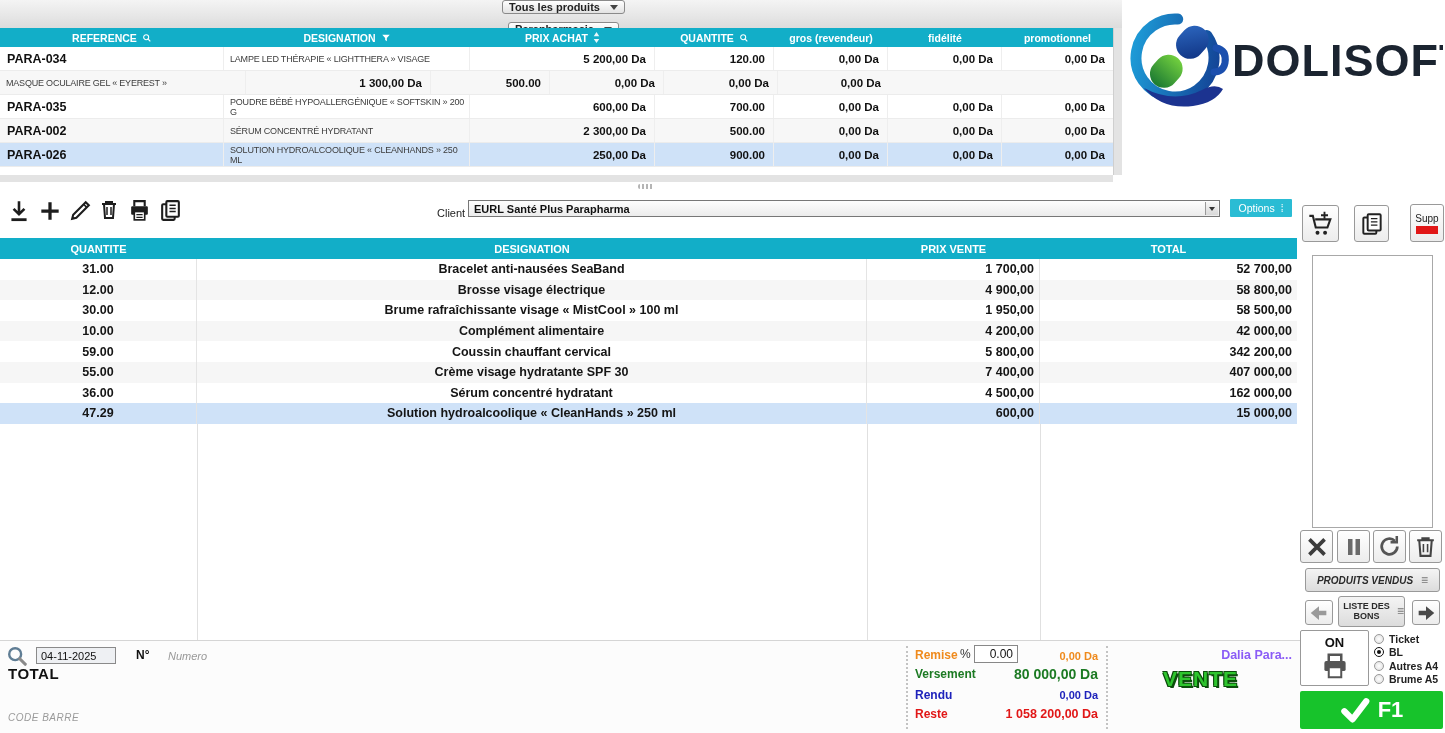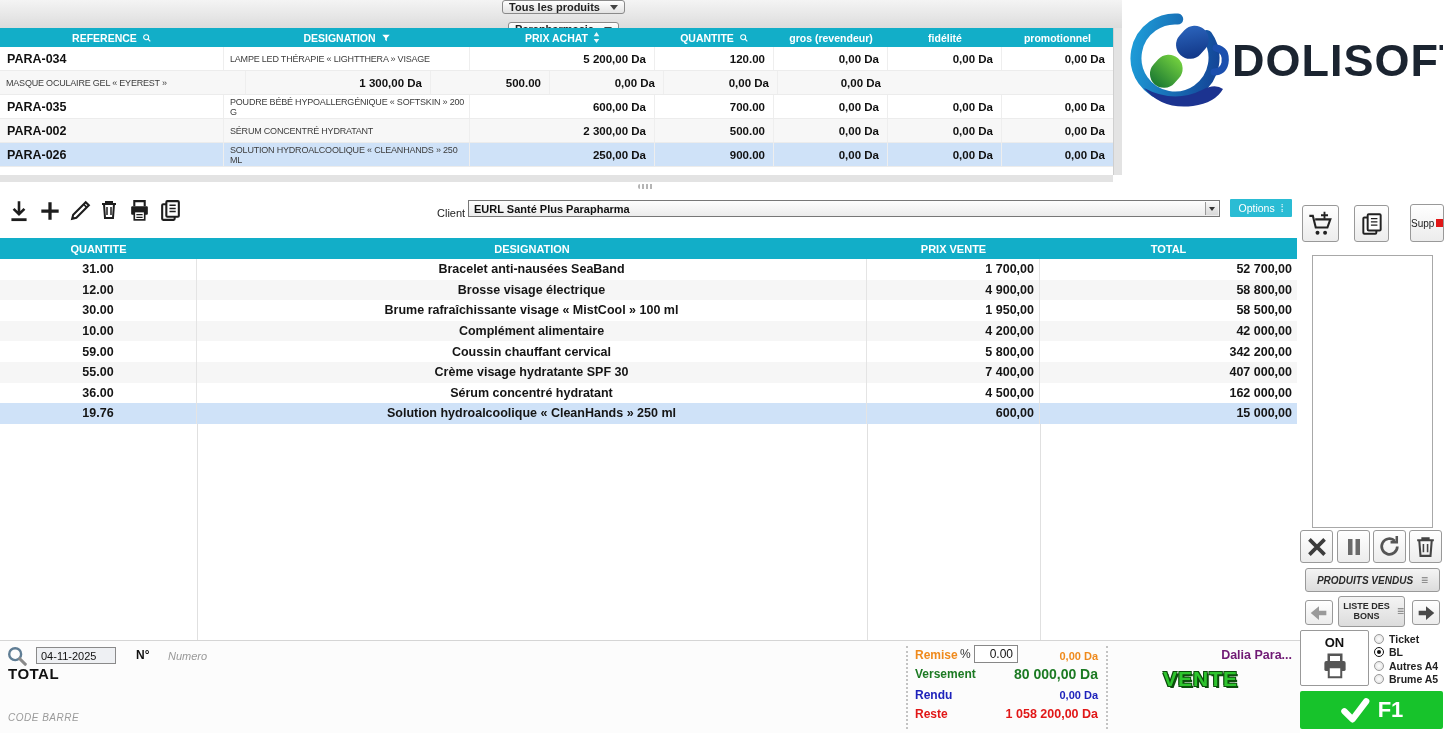--- a/index.html
+++ b/index.html
@@ -73,21 +73,21 @@
   .ct-c.qty{width:197px;justify-content:center;border-right:1px solid #e4e4e4;}
   .ct-c.des{width:670px;justify-content:center;border-right:1px solid #e4e4e4;}
   .ct-c.pv{width:173px;justify-content:flex-end;padding-right:5px;border-right:1px solid #e4e4e4;}
   .ct-c.tot{width:257px;justify-content:flex-end;padding-right:5px;}
 
   
   .rp-btn{position:absolute;border:1px solid #999;border-radius:3px;background:linear-gradient(#fff,#ececec);
     display:flex;align-items:center;justify-content:center;cursor:pointer;color:#2a2a2a;}
   #btn-cart{left:1302px;top:205px;width:37px;height:37px;}
   #btn-docs{left:1354px;top:205px;width:35px;height:37px;}
-  #btn-supp{left:1410px;top:204px;width:34px;height:38px;flex-direction:row;gap:2px;font-size:10px;color:#222;}
+  #btn-supp{left:1410px;top:204px;width:34px;height:38px;flex-direction:column;gap:2px;font-size:10px;color:#222;}
   #btn-supp .redbar{width:22px;height:8px;background:var(--reste-red,#d51a1a);}
   #rp-listbox{left:1312px;top:255px;width:121px;height:273px;border:1px solid #a8a8a8;background:#fff;}
   #btn-cancel{left:1300px;top:530px;width:33px;height:33px;}
   #btn-pause{left:1337px;top:530px;width:33px;height:33px;}
   #btn-refresh{left:1373px;top:530px;width:33px;height:33px;}
   #btn-trash2{left:1409px;top:530px;width:33px;height:33px;}
   #btn-produits{left:1305px;top:568px;width:135px;height:24px;font-size:10px;font-weight:bold;gap:8px;
     background:linear-gradient(#f4f4f4,#dcdcdc);font-style:italic;}
   .menu-glyph{color:#777;font-size:12px;}
   #btn-prev{left:1305px;top:600px;width:28px;height:25px;}
@@ -126,21 +126,21 @@
   #percent-label{position:absolute;left:48px;top:6px;font-size:12px;color:#333;}
   #remise-input{position:absolute;left:62px;top:4px;width:44px;height:18px;border:1px solid #888;font-size:12px;
     text-align:right;padding:0 4px;color:#111;}
   #remise-amt{top:9px;font-size:11px;color:var(--remise-orange,#ef8a1c);}
   #versement-label{top:26px;color:var(--versement-green,#1c7a23);}
   #versement-amt{top:25px;font-size:14px;color:var(--versement-green,#1c7a23);}
   #rendu-label{top:47px;color:var(--rendu-blue,#1e22bb);}
   #rendu-amt{top:48px;font-size:11px;color:var(--rendu-blue,#1e22bb);}
   #reste-label{top:66px;color:var(--reste-red,#e11717);}
   #reste-amt{top:66px;font-size:12.5px;color:var(--reste-red,#e11717);}
-  #operator{left:1115px;top:7px;width:177px;text-align:right;font-weight:bold;font-size:12.5px;color:#701a75;}
+  #operator{left:1115px;top:7px;width:177px;text-align:right;font-weight:bold;font-size:12.5px;color:#8b5cf6;}
   #mode-label{left:1163px;top:26px;font-size:21px;font-weight:bold;letter-spacing:1px;
     color:var(--vente-green,#2ec52e);
     text-shadow:-1px -1px 0 #0c4d0c,1px -1px 0 #0c4d0c,-1px 1px 0 #0c4d0c,1px 1px 0 #0c4d0c,2px 2px 0 #0c4d0c;}
   #barcode-input{left:6px;top:68px;width:220px;height:16px;border:none;background:transparent;font-size:10px;
     font-style:italic;letter-spacing:.5px;color:#333;}
   #barcode-input::placeholder{color:#9a9a9a;font-style:italic;}
 
   svg{display:block;}
 </style>
 </head>
@@ -392,21 +392,21 @@
       </div>
 
       <div class="ct-row">
         <div class="ct-c qty">36.00</div>
         <div class="ct-c des">Sérum concentré hydratant</div>
         <div class="ct-c pv">4 500,00</div>
         <div class="ct-c tot">162 000,00</div>
       </div>
 
       <div class="ct-row selected">
-        <div class="ct-c qty">19.76</div>
+        <div class="ct-c qty">47.29</div>
         <div class="ct-c des">Solution hydroalcoolique « CleanHands » 250 ml</div>
         <div class="ct-c pv">600,00</div>
         <div class="ct-c tot">15 000,00</div>
       </div>
     </div>
 </div>
 
 <div class="rp-btn" id="btn-cart">
   <svg viewBox="0 0 24 24" width="28" height="28">
       <path d="M2 5h3l2.5 10h10L20 8H7" fill="none" stroke="#222" stroke-width="1.8"></path>

